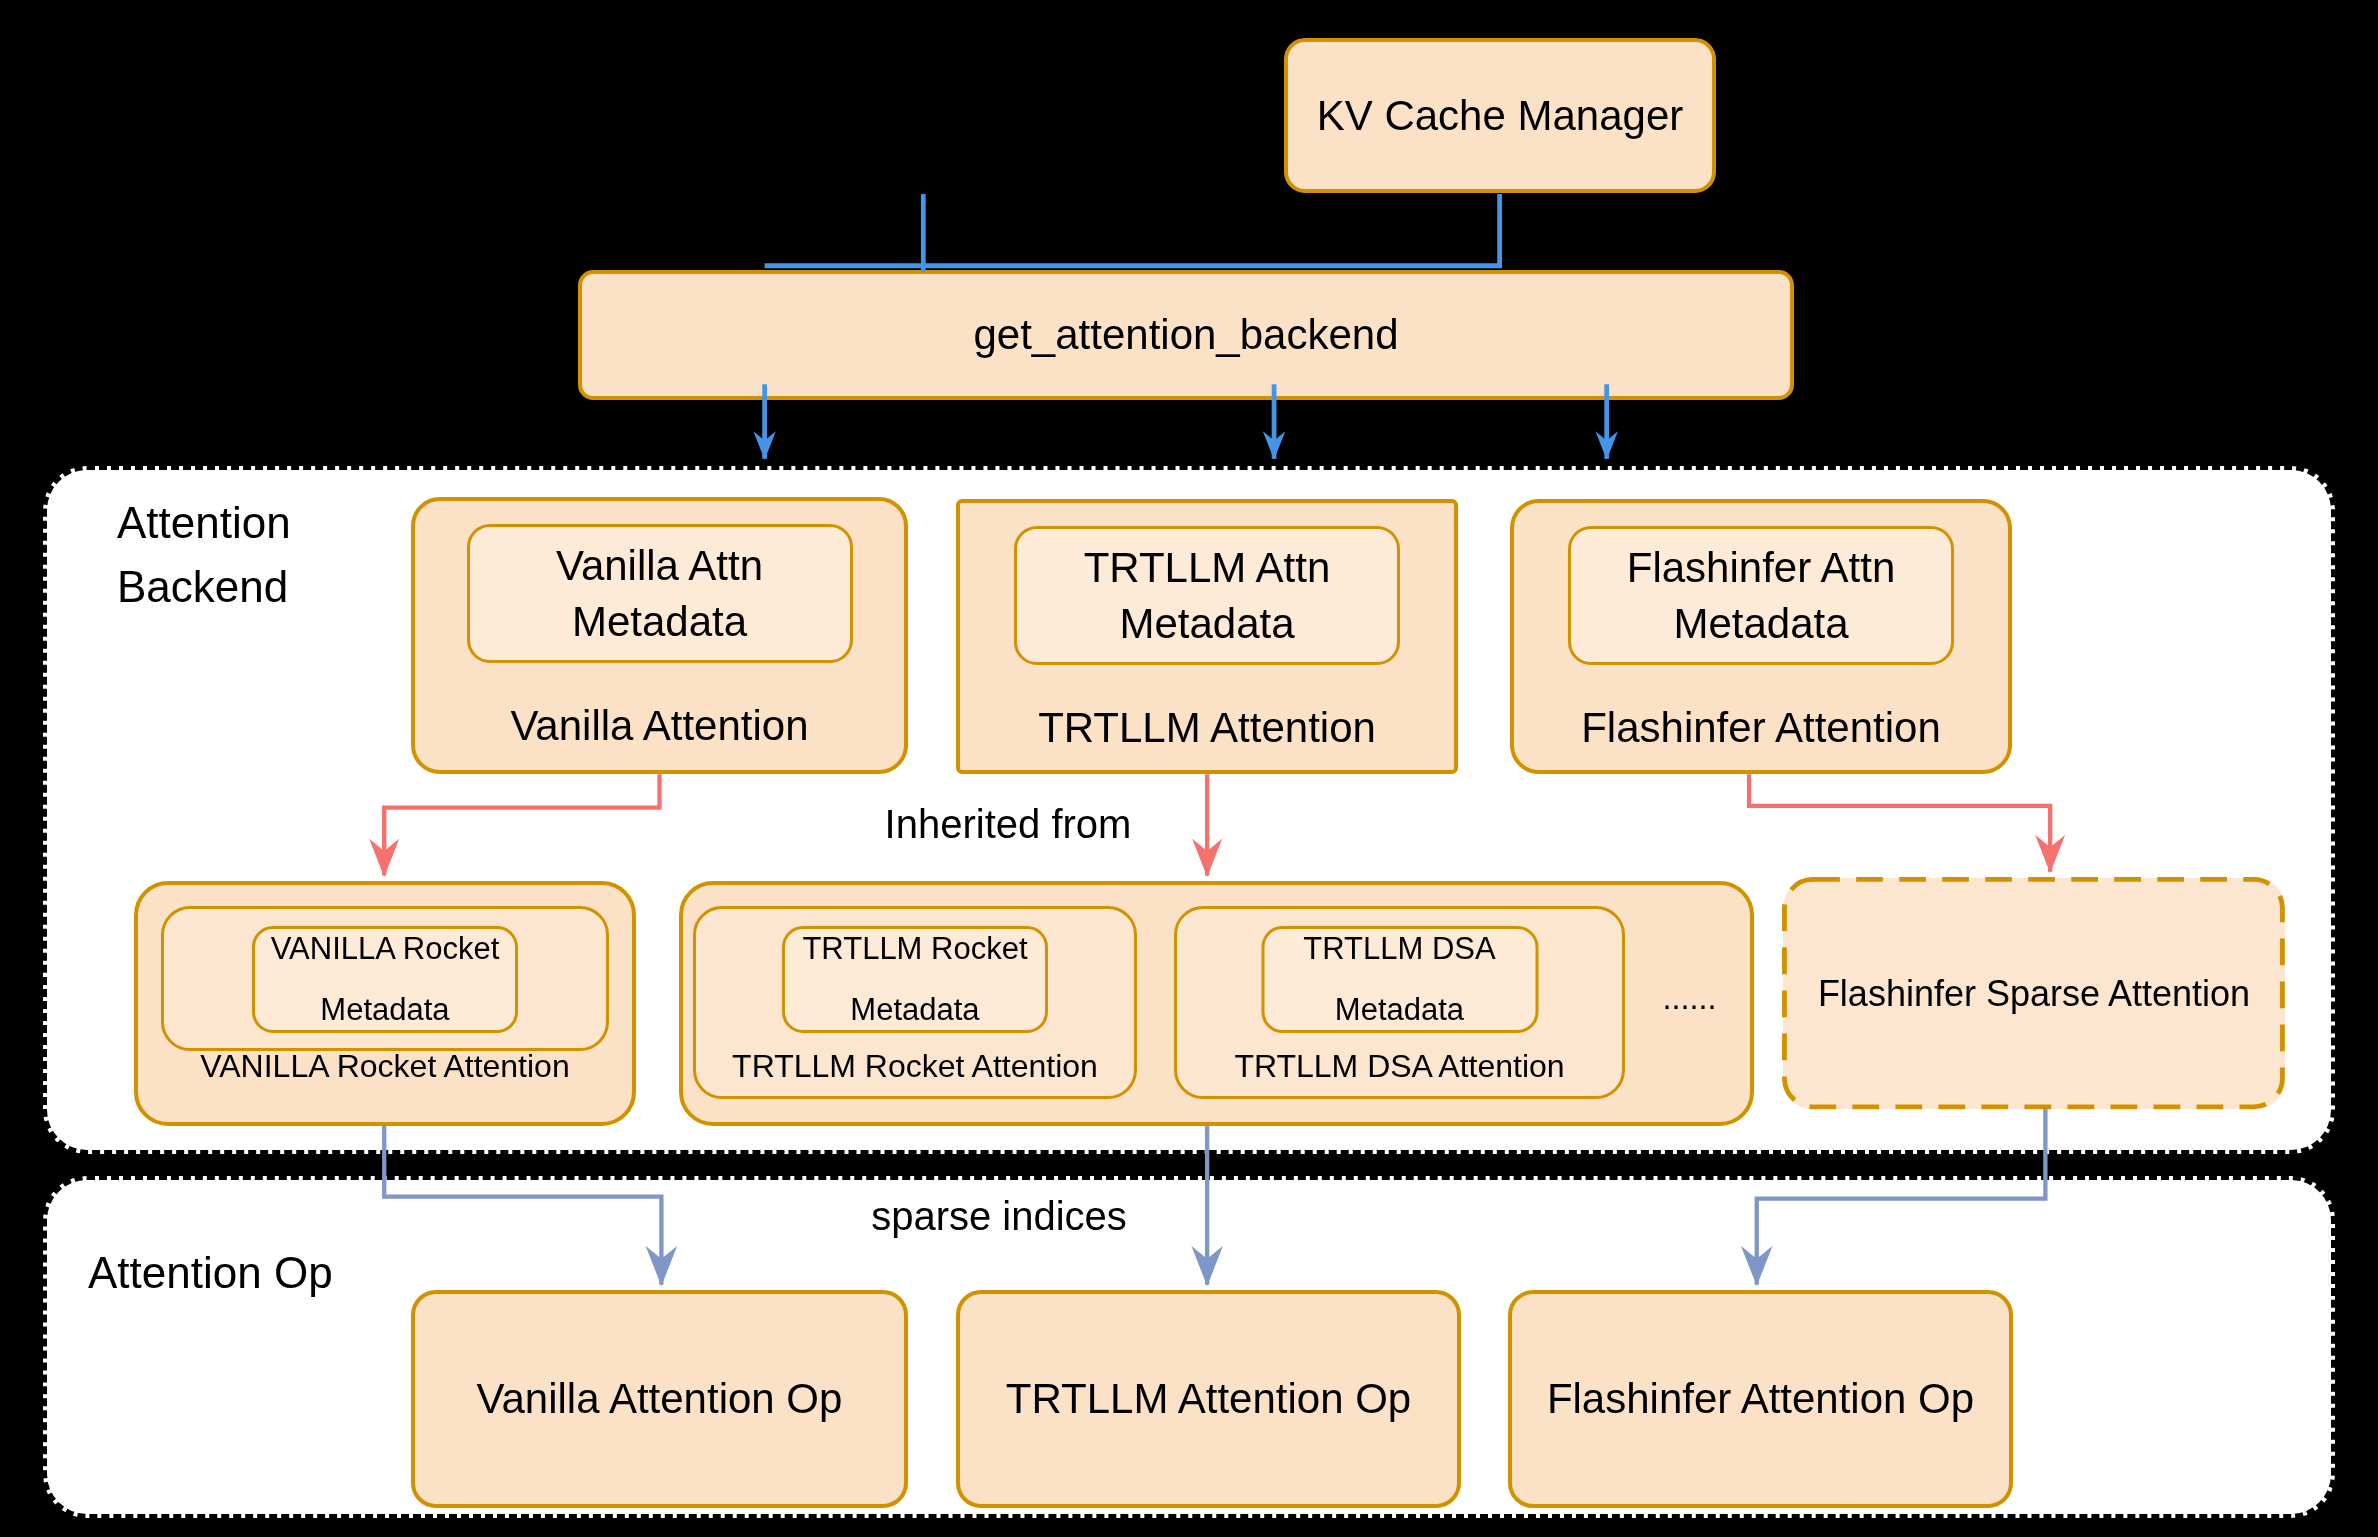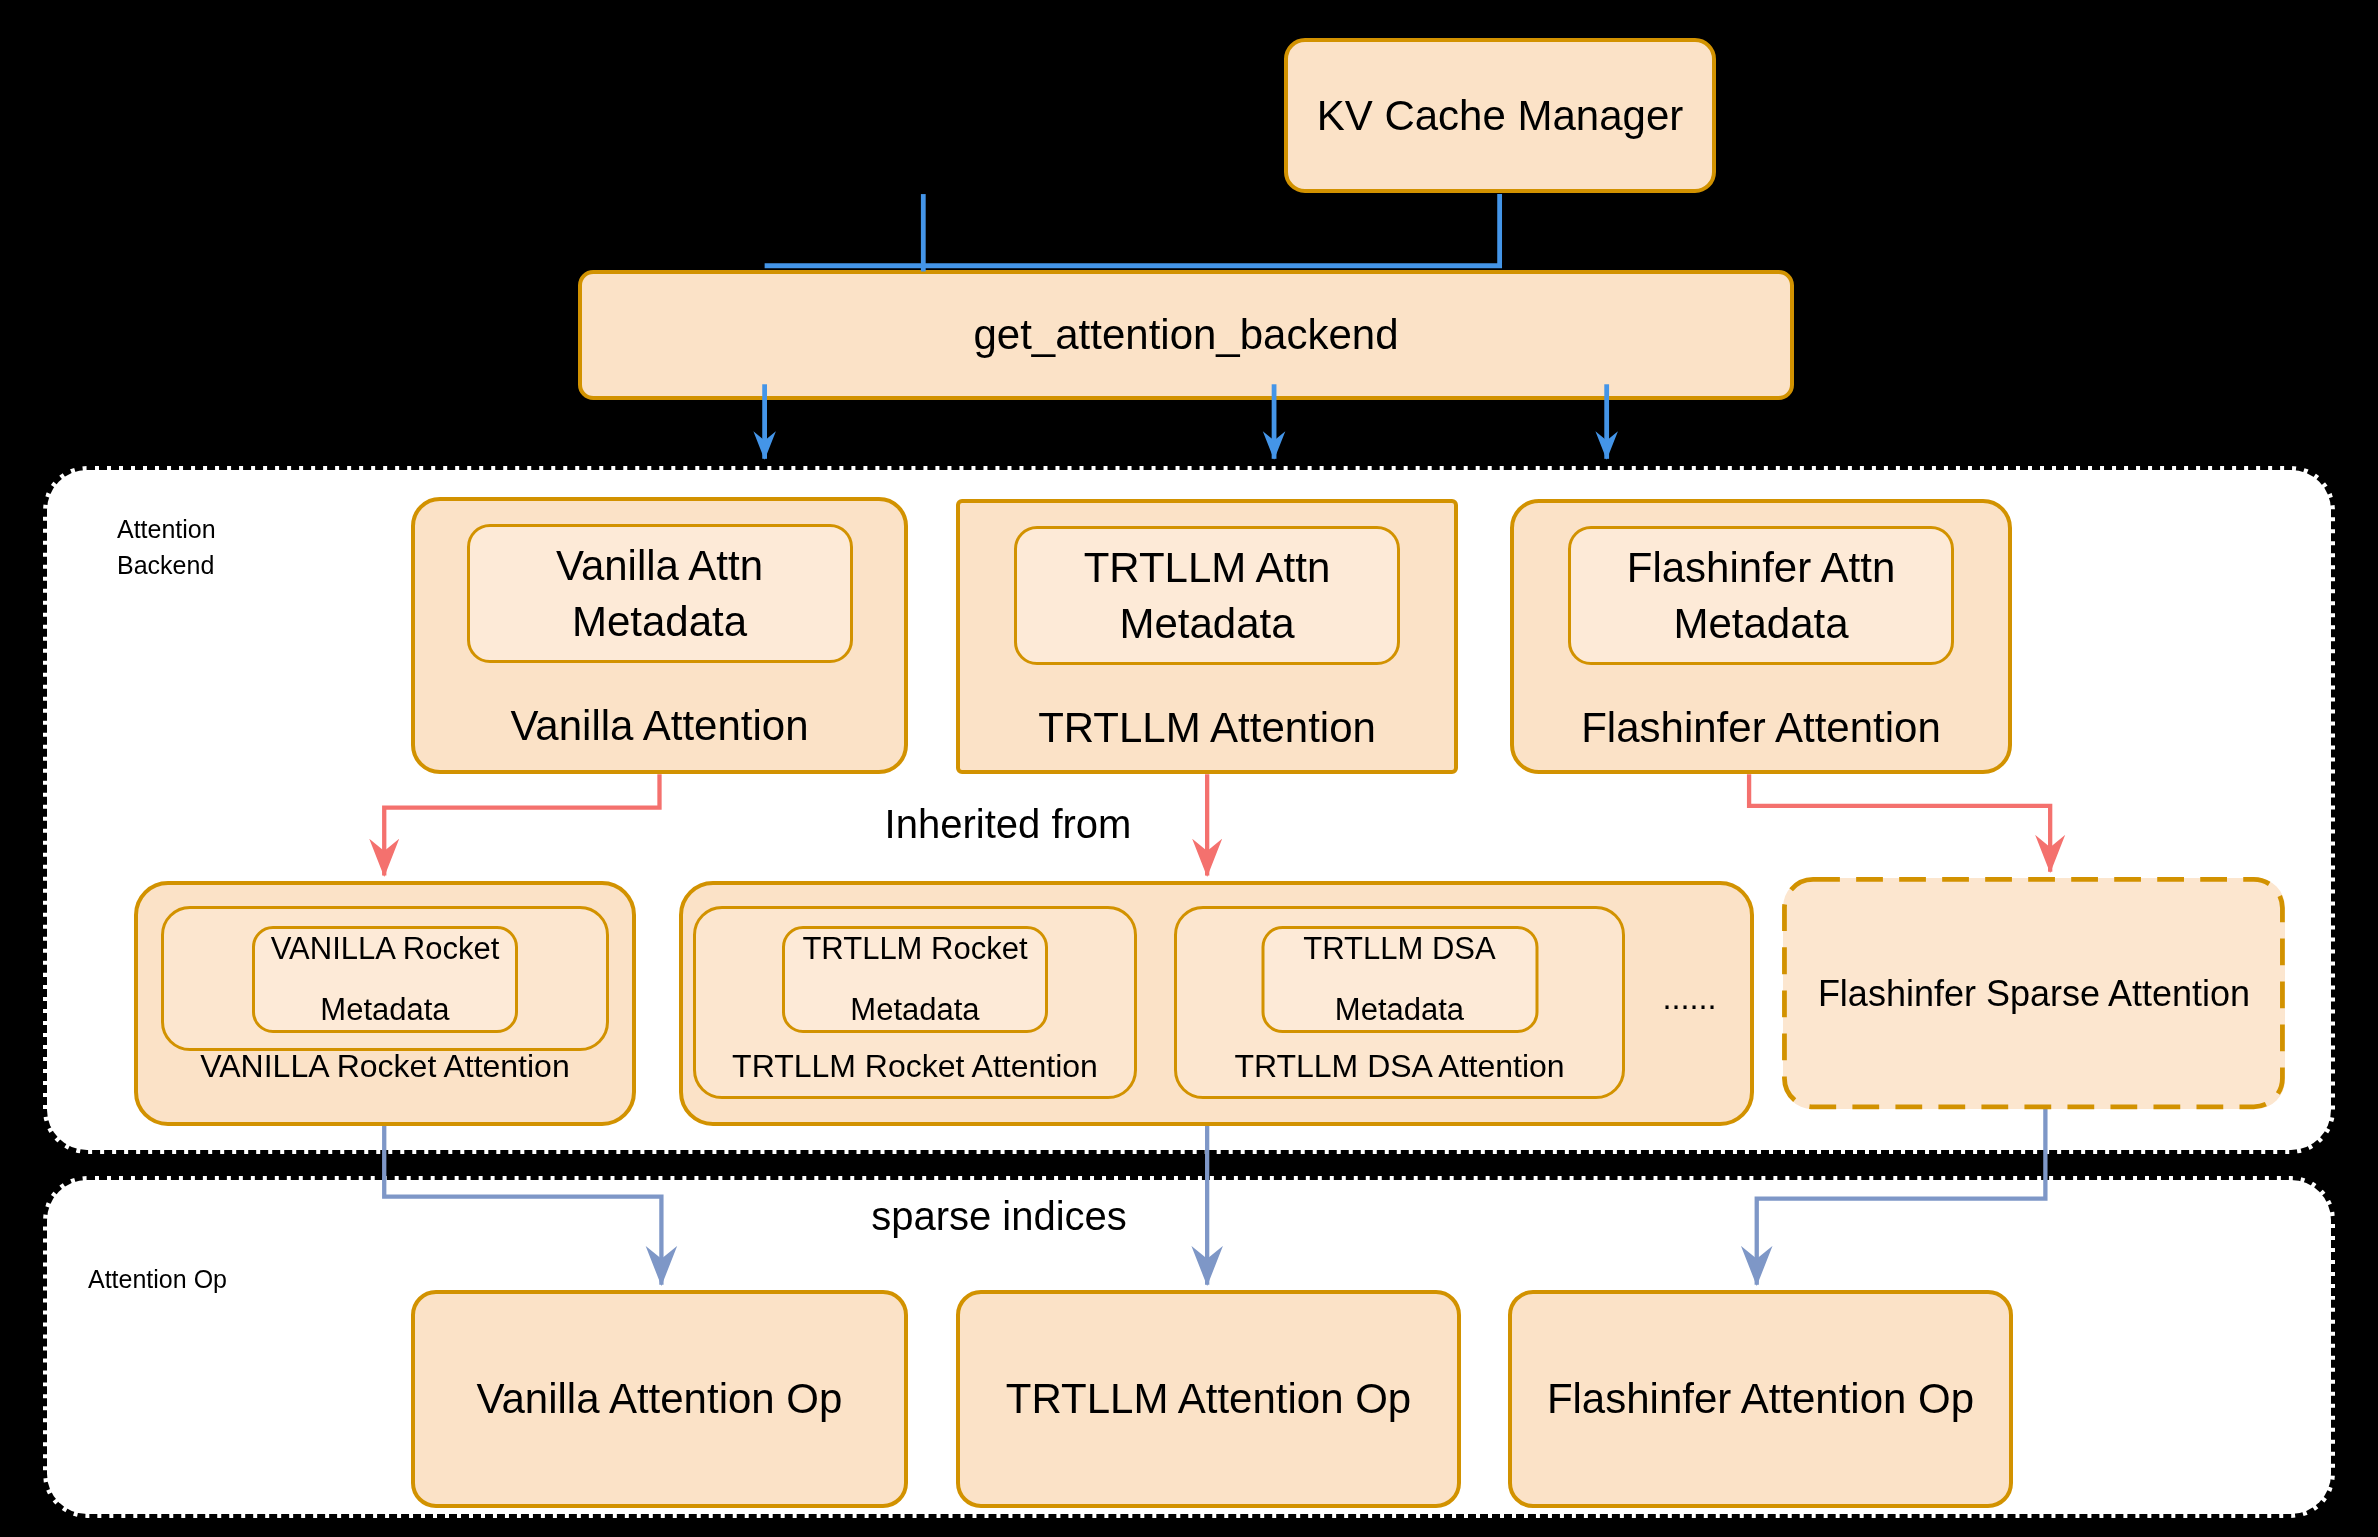--- a/index.html
+++ b/index.html
@@ -33,21 +33,21 @@
   .r2outer{border-radius:34px;}
   .r2mid{border-radius:29px;}
   .r2inner{border-radius:21px;flex-direction:column;font-size:31px;padding:9.6px 7.6px;}
   .r2inner .l2{margin-top:25px;}
   .r2label{
     position:absolute;left:0;right:0;top:126px;height:63px;display:flex;align-items:center;
     justify-content:center;font-size:32px;
   }
   .sparse{border-radius:29px;font-size:36px;border:none;background:var(--node_fill_mid);}
   .opbox{border-radius:25px;font-size:42px;}
-  .seclabel{position:absolute;font-size:25px;line-height:1.45;margin-top:20px;}
+  .seclabel{position:absolute;font-size:44px;line-height:1.45;}
   .floatlabel{position:absolute;display:flex;align-items:center;justify-content:center;font-size:40px;}
   .dots{position:absolute;font-size:32.5px;display:flex;align-items:center;justify-content:center;}
   svg.overlay{position:absolute;left:0;top:0;pointer-events:none;}
   .edge-blue{stroke:var(--edge_blue);stroke-width:5;fill:none;}
   .edge-red{stroke:var(--edge_red);stroke-width:4.5;fill:none;}
   .edge-slate{stroke:var(--edge_slate);stroke-width:4.5;fill:none;}
   #ah-blue path{fill:var(--edge_blue);}
   #ah-red path{fill:var(--edge_red);}
   #ah-slate path{fill:var(--edge_slate);}
   .sparse-border{stroke:var(--node_stroke);stroke-width:5;fill:none;stroke-dasharray:28 17;}

